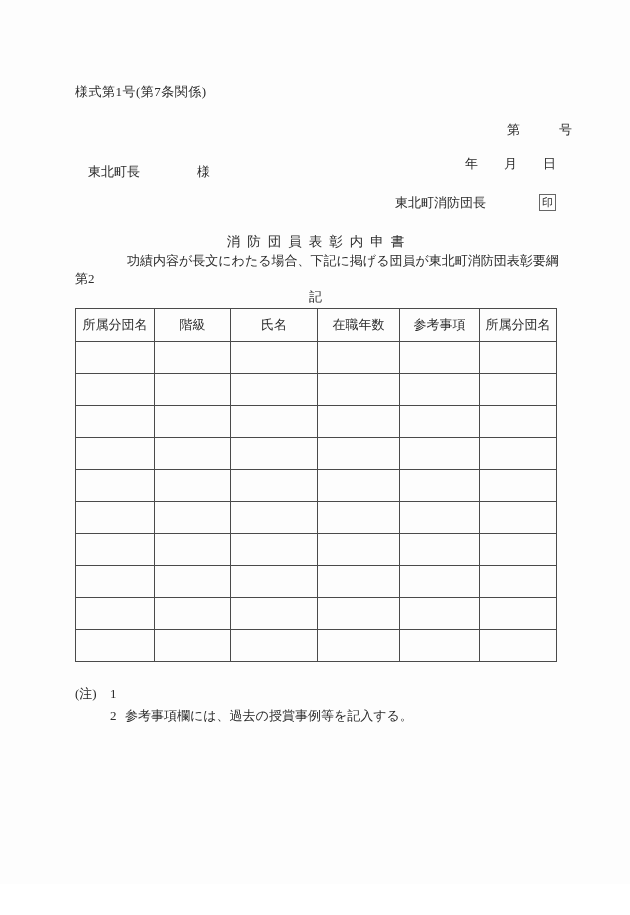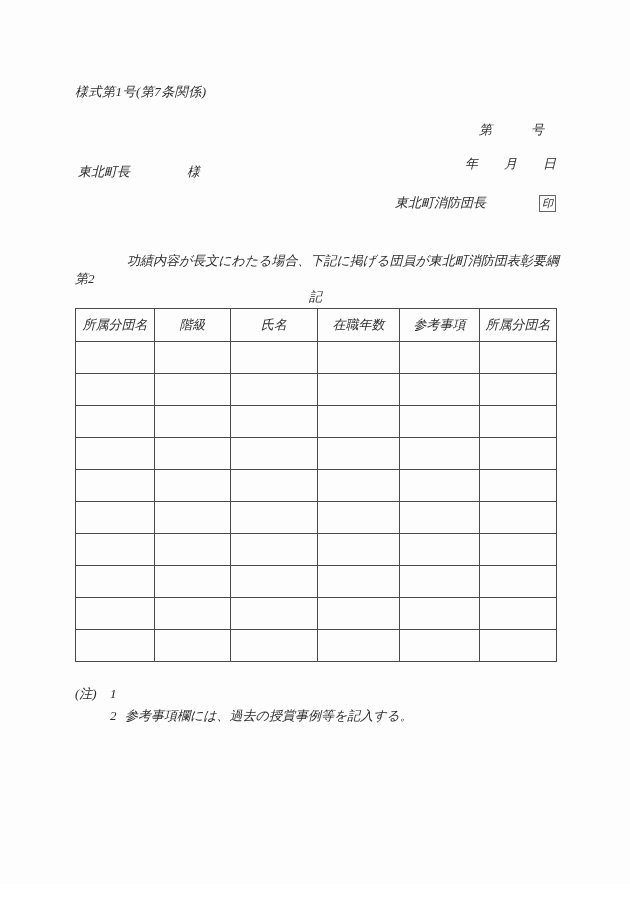--- a/index.html
+++ b/index.html
@@ -11,57 +11,55 @@
   html, body { background: #fff; }
   .page {
     position: relative;
     width: 630px;
     height: 884px;
     background: var(--bg);
     color: var(--text);
     font-family: "Liberation Serif", "DejaVu Serif", serif;
     font-size: 13px;
     overflow: hidden;
-    font-style: italic;
   }
   .form-number {
     position: absolute;
     left: 75px;
     top: 83px;
     letter-spacing: 0.5px;
   }
   .doc-number-line {
     position: absolute;
-    right: 86px;
+    right: 58px;
     top: 121px;
     text-align: right;
   }
   .date-line {
     position: absolute;
     right: 74px;
     top: 143px;
     text-align: right;
     margin-top: 12px;
   }
   .addressee-line {
     position: absolute;
-    left: 78px;
+    left: 88px;
     top: 163px;
   }
   .addressee-line .honorific {
     margin-left: 57px;
   }
   .sender-line {
     position: absolute;
     left: 395px;
     top: 194px;
     width: 161px;
     display: flex;
     justify-content: space-between;
-    align-items: center;
   }
   .seal-box {
     width: 17px;
     height: 17px;
     border: 1px solid #666;
     display: flex;
     align-items: center;
     justify-content: center;
     font-size: 11px;
     line-height: 1;
@@ -140,20 +138,21 @@
     <span>東北町長</span><span class="honorific">様</span>
   </div>
 
   <div class="sender-line">
     <span>東北町消防団長</span>
     <span class="seal-box">
       <span>印</span>
     </span>
   </div>
 
+  <h1 class="doc-title">消防団員表彰内申書</h1>
 
   <div class="body-text">
     <div class="body-line-1">功績内容が長文にわたる場合、下記に掲げる団員が東北町消防団表彰要綱第2</div>
   </div>
 
   <div class="record-mark">記</div>
 
   <table class="roster-table">
     <colgroup id="table-cols">
         <col style="width: 79px;">

